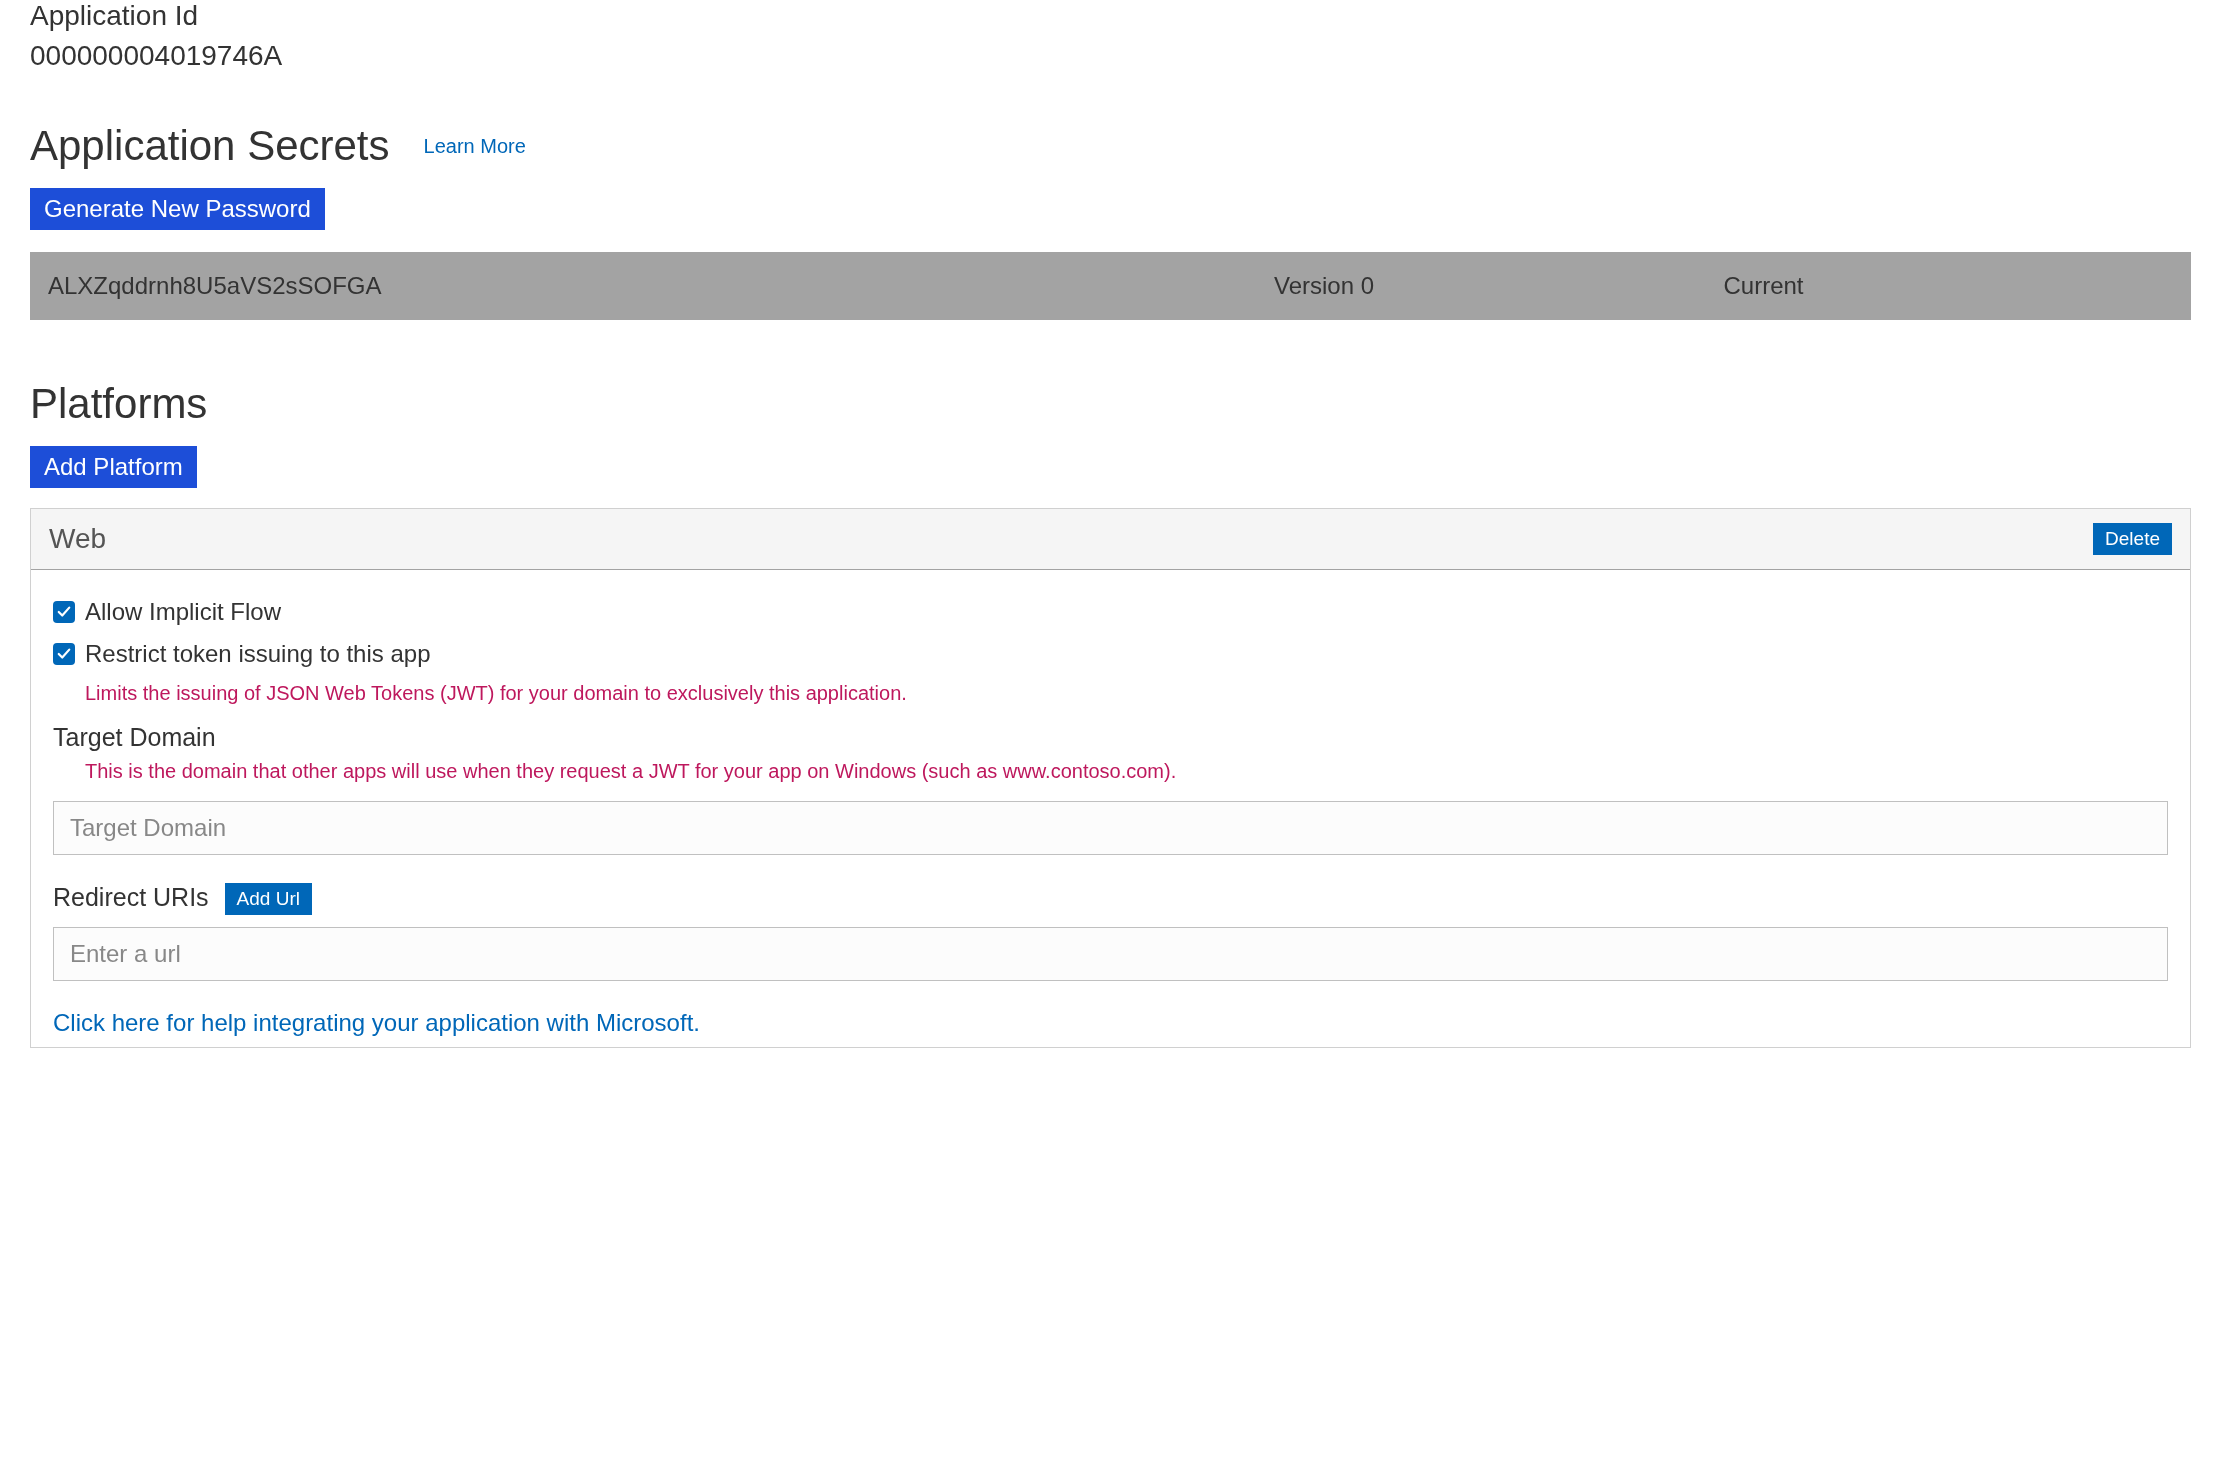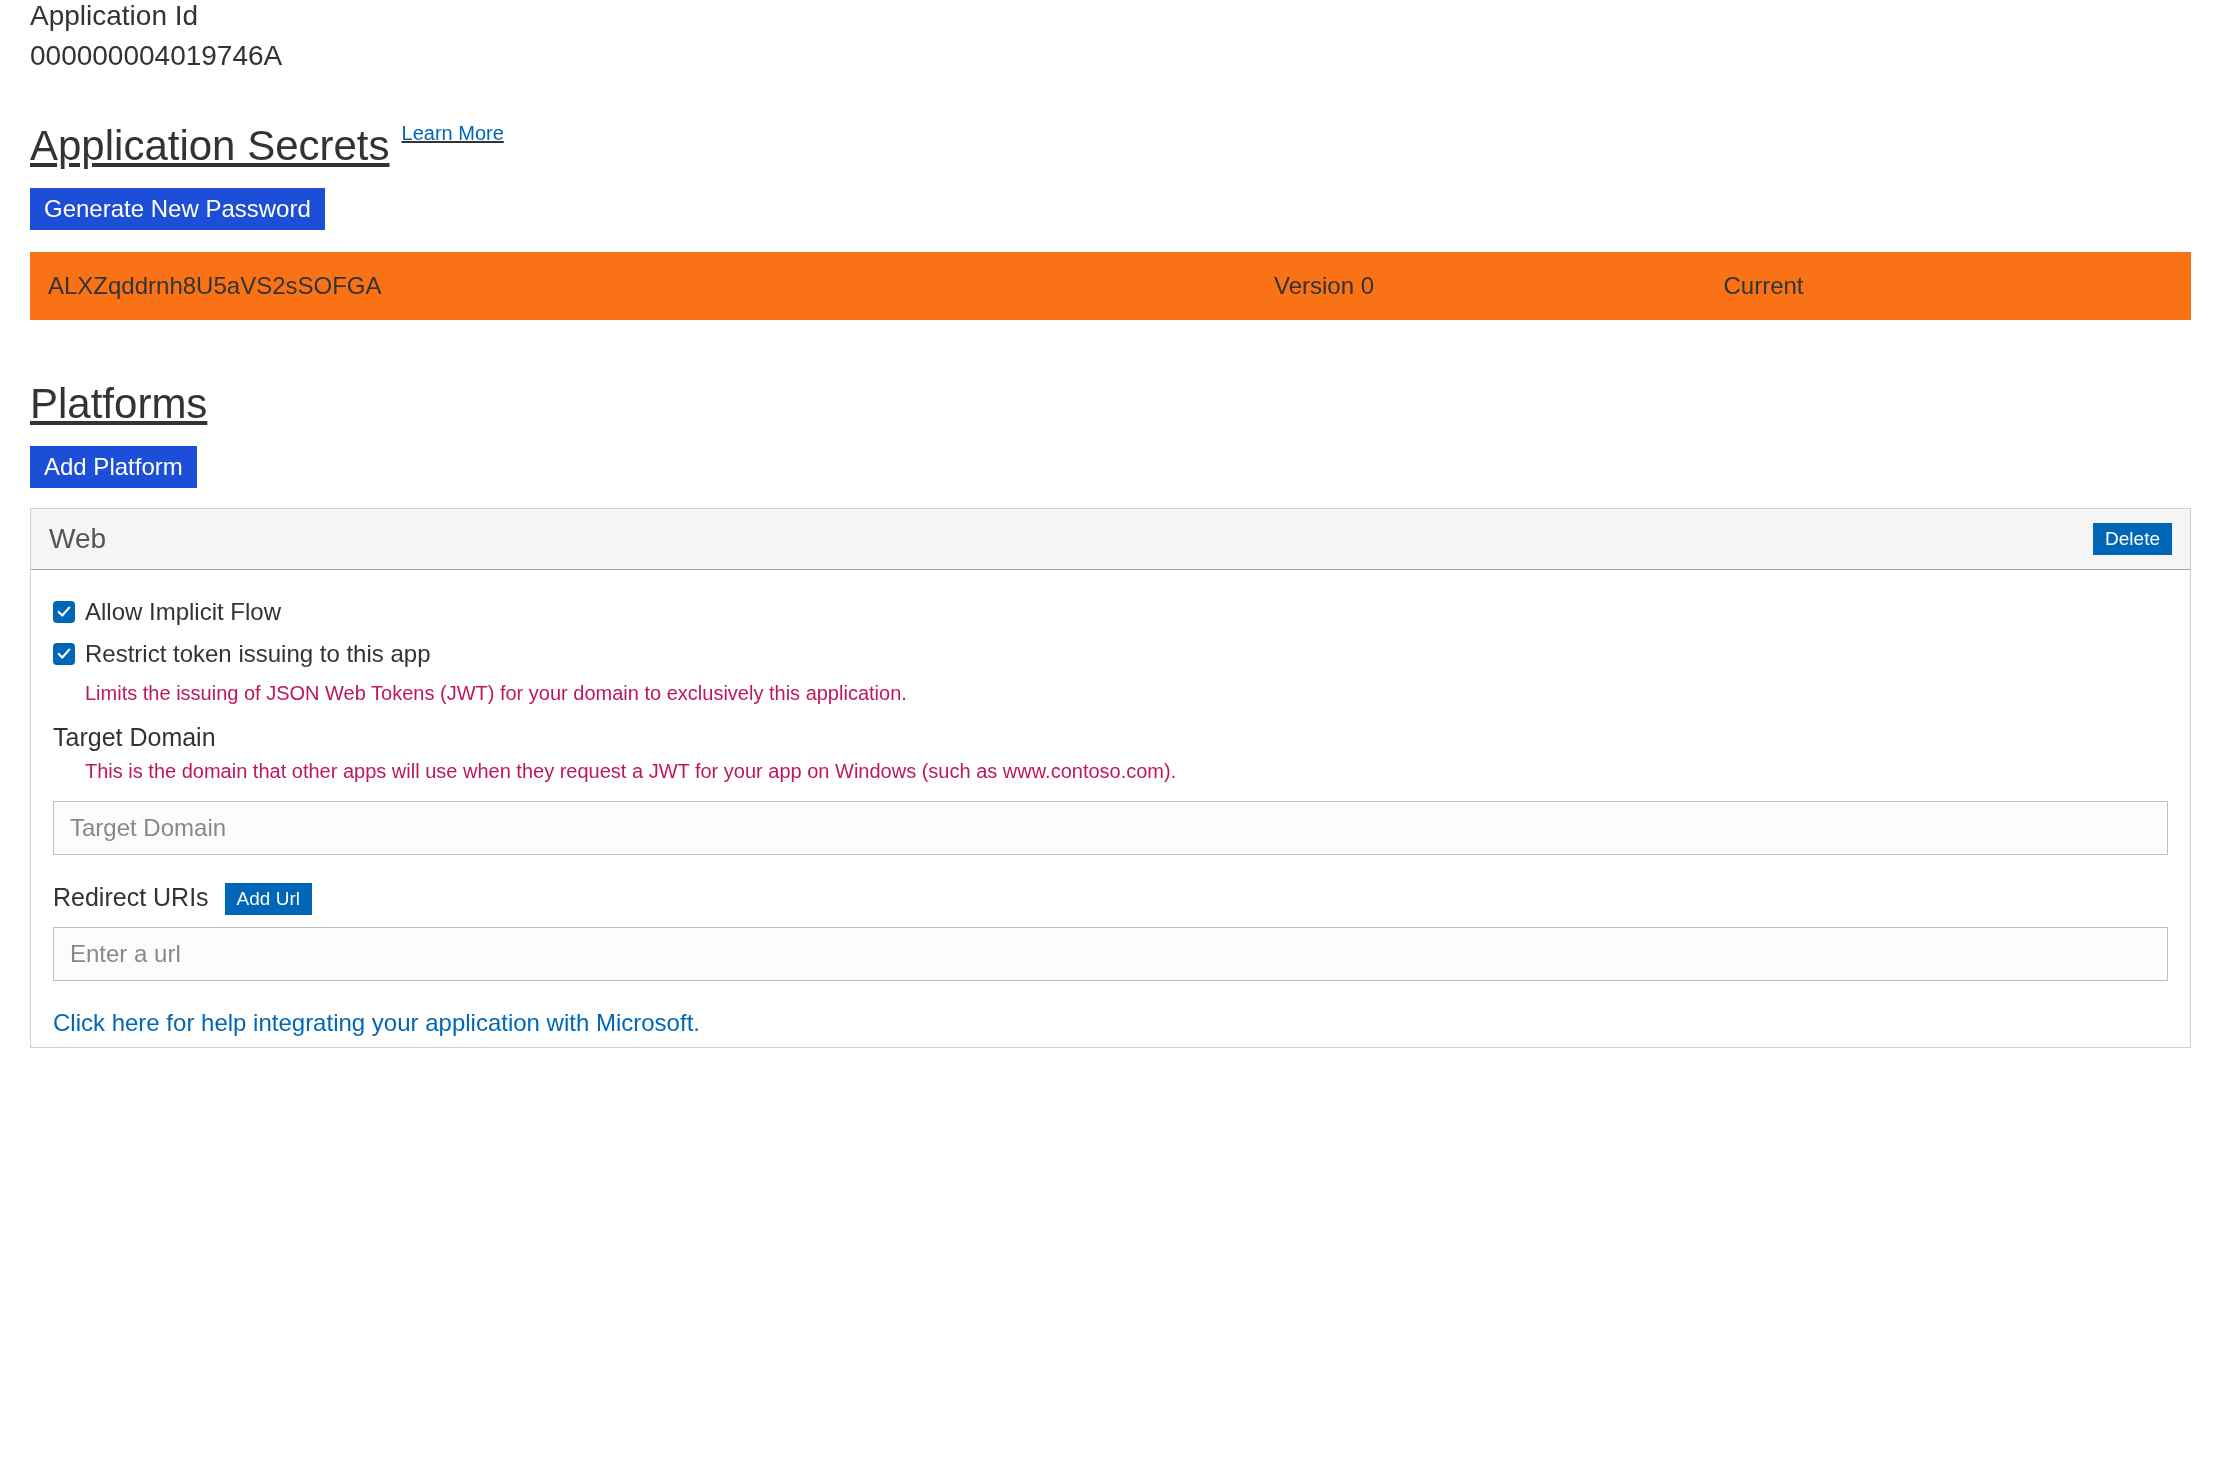--- a/index.html
+++ b/index.html
@@ -26,24 +26,23 @@
       margin-bottom: 50px;
     }
     .section-heading {
       font-size: 42px;
       font-weight: 300;
       color: #333;
       display: inline-block;
     }
     .heading-row {
       display: flex;
-      align-items: flex-start;
-      gap: 12px;
+      align-items: center;
+      gap: 34px;
       margin-bottom: 18px;
-      text-decoration: underline;
     }
     .link {
       color: #0067b8;
       font-size: 20px;
       font-weight: 400;
       text-decoration: none;
       cursor: pointer;
     }
     .btn-primary {
       background: #1d4ed8;
@@ -59,21 +58,21 @@
       background: #0067b8;
       color: #fff;
       border: none;
       padding: 5px 12px;
       font-size: 19px;
       font-weight: 400;
       cursor: pointer;
       font-family: inherit;
     }
     .secrets-row {
-      background: #f97316;
+      background: #a3a3a3;
       padding: 20px 18px;
       margin-top: 22px;
       display: flex;
       font-size: 24px;
       color: #333;
     }
     .secrets-col1 { flex: 1.5; }
     .secrets-col2 { flex: 0.55; }
     .secrets-col3 { flex: 0.55; }
     .platforms-section {

